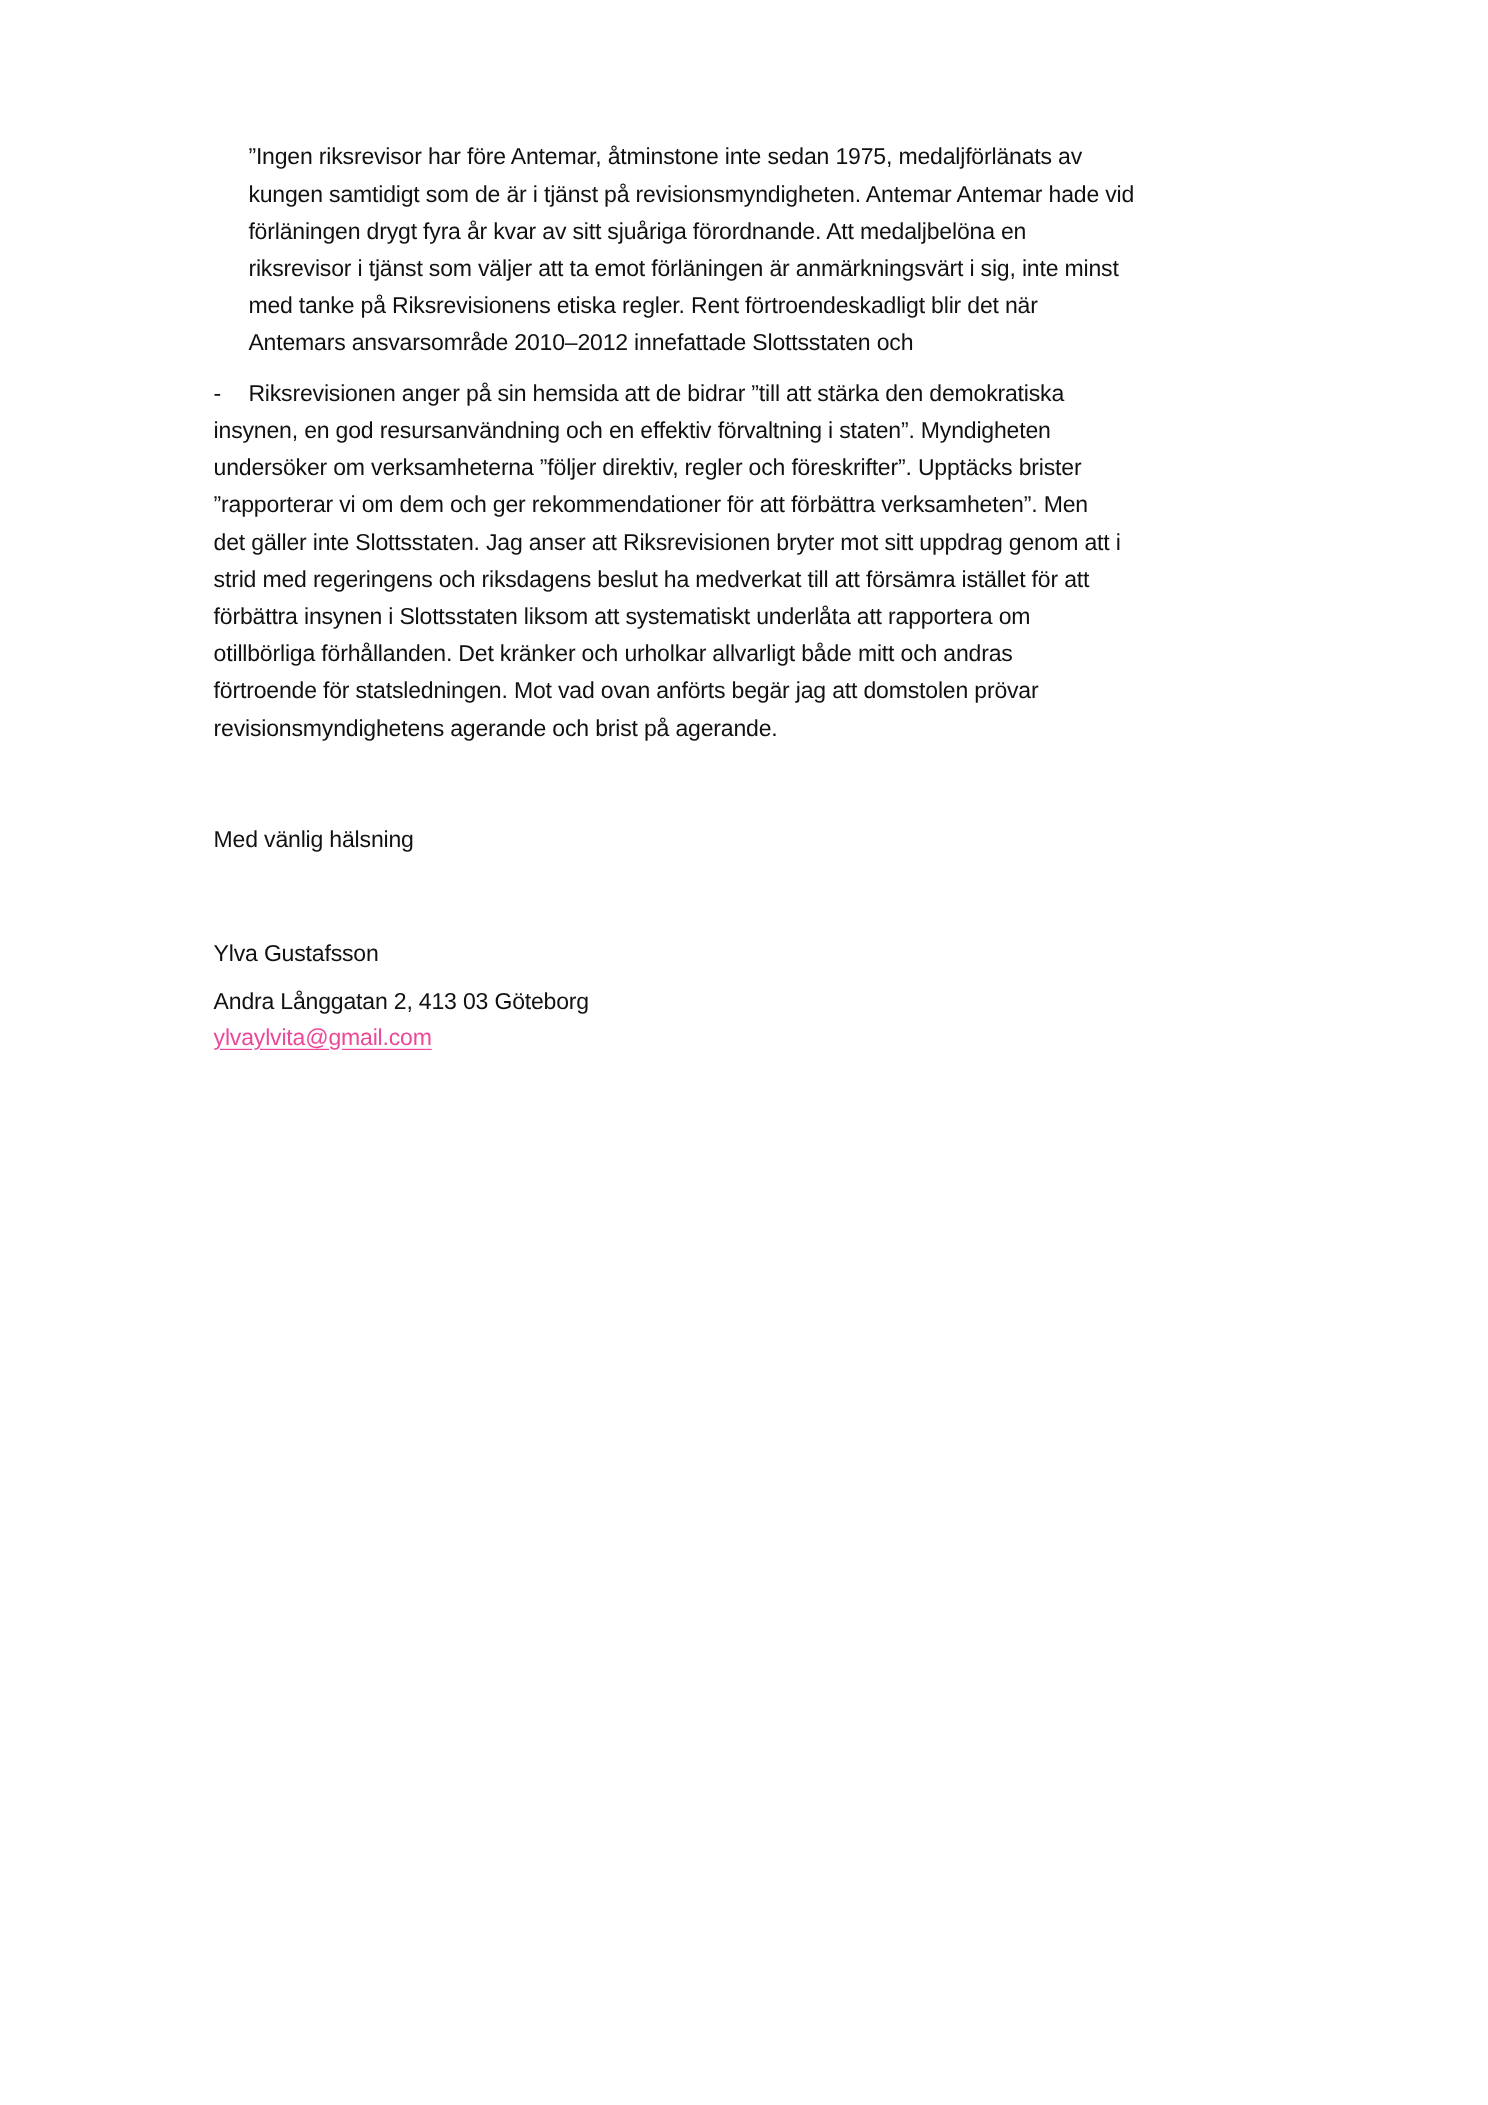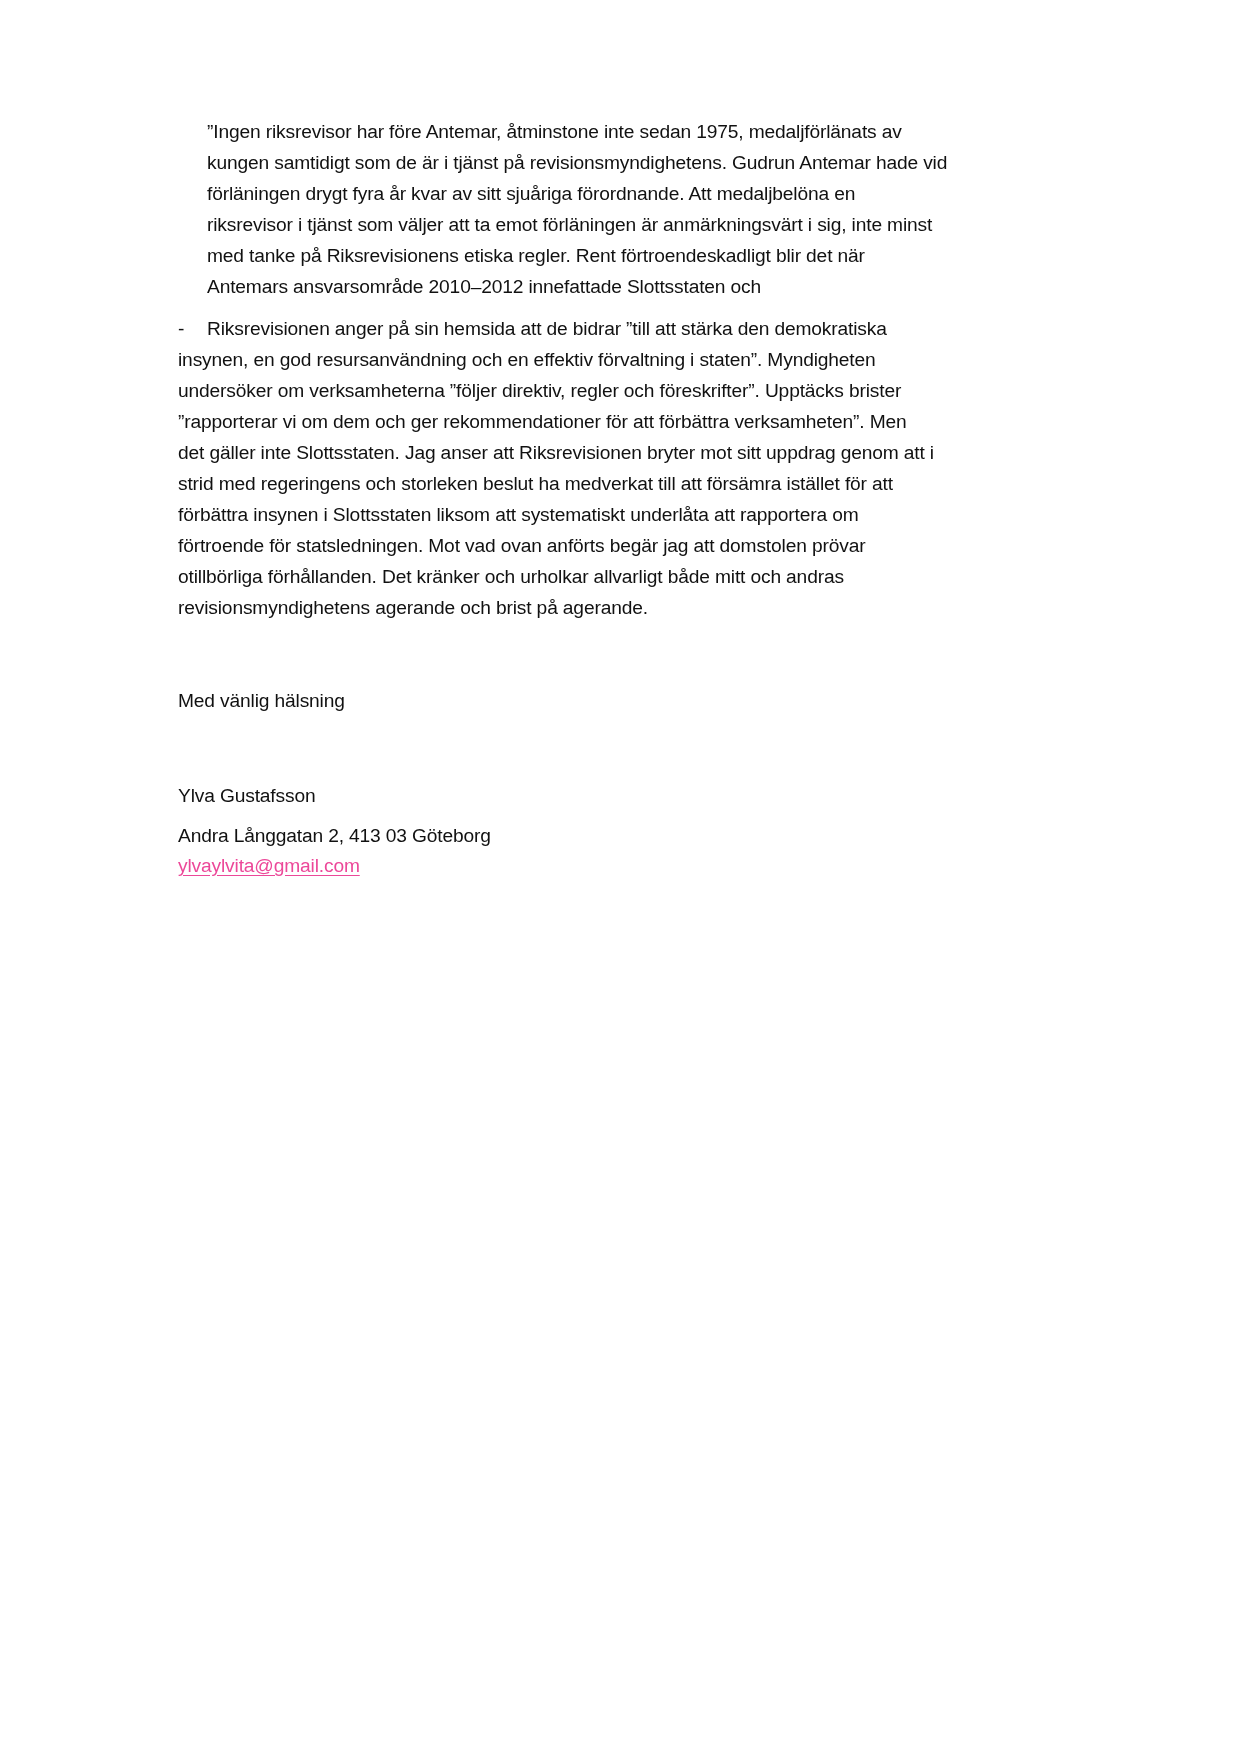--- a/index.html
+++ b/index.html
@@ -83,37 +83,37 @@
   </style>
 </head>
 <body>
 
 <div class="page">
   <div class="content">
 
 
     <p class="quote">
       <span class="line">”Ingen riksrevisor har före Antemar, åtminstone inte sedan 1975, medaljförlänats av</span>
-      <span class="line">kungen samtidigt som de är i tjänst på revisionsmyndighetens. Gudrun Antemar hade vid</span>
+      <span class="line">kungen samtidigt som de är i tjänst på revisionsmyndigheten. Antemar Antemar hade vid</span>
       <span class="line">förläningen drygt fyra år kvar av sitt sjuåriga förordnande. Att medaljbelöna en</span>
       <span class="line">riksrevisor i tjänst som väljer att ta emot förläningen är anmärkningsvärt i sig, inte minst</span>
       <span class="line">med tanke på Riksrevisionens etiska regler. Rent förtroendeskadligt blir det när</span>
       <span class="line">Antemars ansvarsområde 2010–2012 innefattade Slottsstaten och</span>
     </p>
 
     <p class="para-main">
       <span class="bullet-line"><span class="bullet-dash">-</span><span>Riksrevisionen anger på sin hemsida att de bidrar ”till att stärka den demokratiska</span></span>
       <span class="line">insynen, en god resursanvändning och en effektiv förvaltning i staten”. Myndigheten</span>
       <span class="line">undersöker om verksamheterna ”följer direktiv, regler och föreskrifter”. Upptäcks brister</span>
       <span class="line">”rapporterar vi om dem och ger rekommendationer för att förbättra verksamheten”. Men</span>
       <span class="line">det gäller inte Slottsstaten. Jag anser att Riksrevisionen bryter mot sitt uppdrag genom att i</span>
-      <span class="line">strid med regeringens och storleken beslut ha medverkat till att försämra istället för att</span>
+      <span class="line">strid med regeringens och riksdagens beslut ha medverkat till att försämra istället för att</span>
       <span class="line">förbättra insynen i Slottsstaten liksom att systematiskt underlåta att rapportera om</span>
+      <span class="line">otillbörliga förhållanden. Det kränker och urholkar allvarligt både mitt och andras</span>
       <span class="line">förtroende för statsledningen. Mot vad ovan anförts begär jag att domstolen prövar</span>
-      <span class="line">otillbörliga förhållanden. Det kränker och urholkar allvarligt både mitt och andras</span>
       <span class="line">revisionsmyndighetens agerande och brist på agerande.</span>
     </p>
 
     <p class="closing">Med vänlig hälsning</p>
 
     <p class="signature">Ylva Gustafsson</p>
 
     <p class="address">Andra Långgatan 2, 413 03 Göteborg</p>
     <a class="email">ylvaylvita@gmail.com</a>
 

